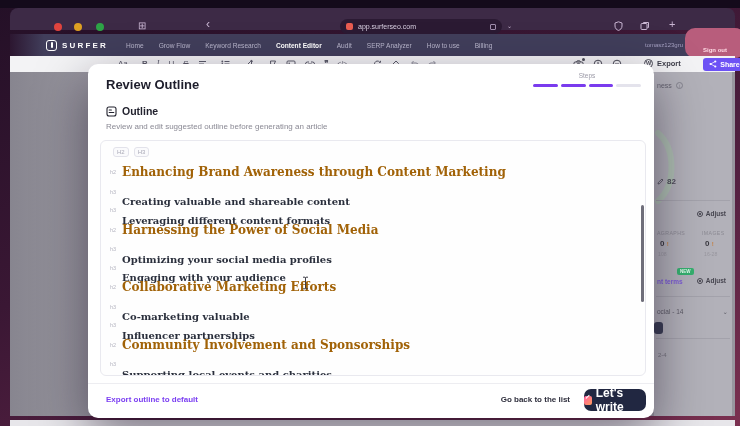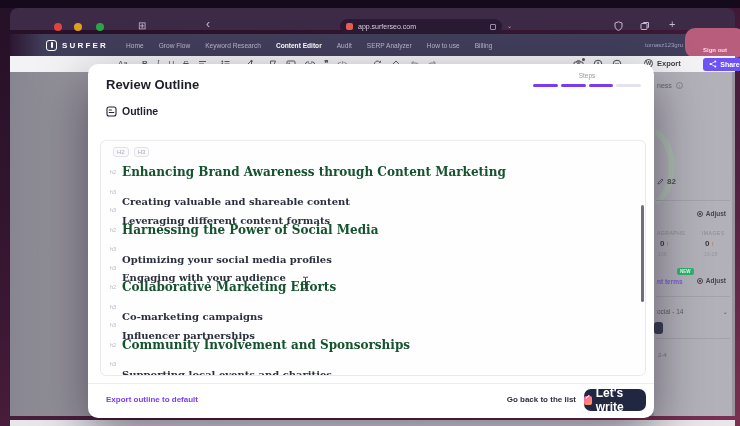--- a/index.html
+++ b/index.html
@@ -111,32 +111,32 @@
   #section-desc { position:absolute; left:18px; top:58px; font-size:8px; color:#8a8994; }
 
   #listbox { position:absolute; left:12px; top:76px; width:546px; height:236px;
     border:1px solid #e9e9ef; border-radius:6px; background:#fefefe; overflow:hidden; }
   #chip-row { display:flex; gap:5px; padding:6px 0 2px 12px; }
   .h-chip { font-size:6px; color:#aaaab7; border:1px solid #e2e2ea; border-radius:3px;
     padding:1px 3px; background:#fafafc; cursor:pointer; }
   #outline-rows { padding:3px 0 0 0; }
   .orow { display:flex; align-items:center; cursor:text; }
   .orow .pfx { width:12px; margin-left:9px; font-size:5.5px; color:#b5b5c1; flex:none; }
-  .orow .otext { font-family:"DejaVu Serif", serif; font-weight:700; color:#14532d; white-space:nowrap; }
+  .orow .otext { font-family:"DejaVu Serif", serif; font-weight:700; color:#a16207; white-space:nowrap; }
   .orow.lvl2 { height:20.5px; }
   .orow.lvl2 .otext { font-size:12px; }
   .orow.lvl3 { height:18.5px; }
   .orow.lvl3 .otext { font-size:10px; color:#2a2f3c;margin-top:20px; }
   #list-scrollbar { position:absolute; left:553px; top:141px; width:3px; height:97px;
     background:#6f6e7a; border-radius:2px; cursor:grab; }
   #ibeam { position:absolute; left:214px; top:212px; }
 
   #footer-divider { position:absolute; left:0; top:319px; width:566px; height:1px; background:#ededf1; }
   #reset-link { position:absolute; left:18px; top:331px; font-size:8px; font-weight:700; color:#7b3ff2; cursor:pointer; }
-  #back-link { position:absolute; right:78px; top:331px; font-size:8px; font-weight:700; color:#2e2e3c; cursor:pointer; }
+  #back-link { position:absolute; right:84px; top:331px; font-size:8px; font-weight:700; color:#2e2e3c; cursor:pointer; }
   #write-btn { position:absolute; right:8px; top:325px; width:62px; height:22px; background:#212741;
     border-radius:7px; display:flex; align-items:center; justify-content:center; gap:4px; cursor:pointer; }
   #write-icon { width:9px; height:9px; border-radius:2px;
     background:linear-gradient(135deg,#ff5fa2,#ff9c5b); position:relative; }
   #write-icon::after { content:""; position:absolute; left:2px; top:2px; width:5px; height:1.4px;
     background:#fff; transform:rotate(-45deg); transform-origin:left center; border-radius:1px; }
   #write-label { color:#ffffff; font-size:12px; font-weight:600; }
 </style>
 </head>
 <body>
@@ -359,20 +359,21 @@
       </div>
     </div>
 
     <div id="section-row">
       <svg width="11" height="11" viewBox="0 0 11 11">
         <rect x="1" y="1" width="9" height="9" rx="2" fill="none" stroke="#23232f" stroke-width="1.1"></rect>
         <path d="M3.2 4h2.2M3.2 6.5h4.6" stroke="#23232f" stroke-width="1.1" stroke-linecap="round"></path>
       </svg>
       <span id="section-title">Outline</span>
     </div>
+    <div id="section-desc">Review and edit suggested outline before generating an article</div>
 
     <div id="listbox">
       <div id="chip-row">
         <span class="h-chip">H2</span>
         <span class="h-chip">H3</span>
       </div>
       <div id="outline-rows">
         <div class="orow lvl2">
             <span class="pfx">h2</span>
             <span class="otext">Enhancing Brand Awareness through Content Marketing</span>
@@ -396,21 +397,21 @@
         <div class="orow lvl3">
             <span class="pfx">h3</span>
             <span class="otext">Engaging with your audience</span>
           </div>
         <div class="orow lvl2">
             <span class="pfx">h2</span>
             <span class="otext">Collaborative Marketing Efforts</span>
           </div>
         <div class="orow lvl3">
             <span class="pfx">h3</span>
-            <span class="otext">Co-marketing campaigns</span>
+            <span class="otext">Co-marketing valuable</span>
           </div>
         <div class="orow lvl3">
             <span class="pfx">h3</span>
             <span class="otext">Influencer partnerships</span>
           </div>
         <div class="orow lvl2">
             <span class="pfx">h2</span>
             <span class="otext">Community Involvement and Sponsorships</span>
           </div>
         <div class="orow lvl3">

